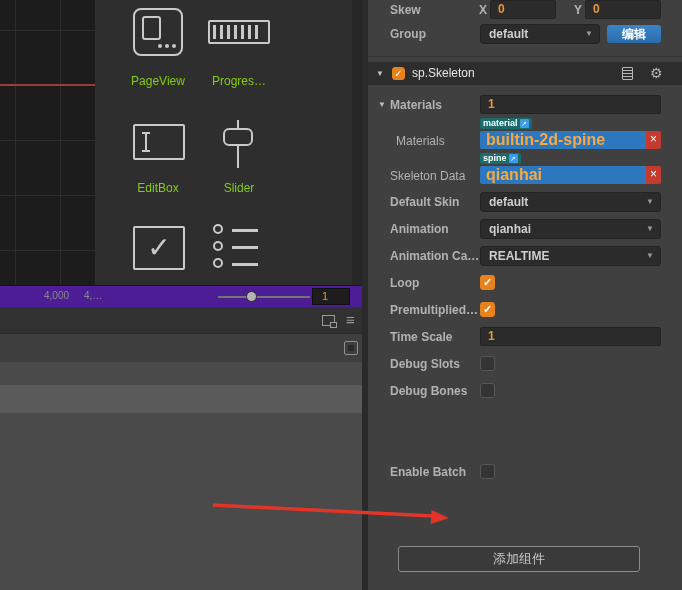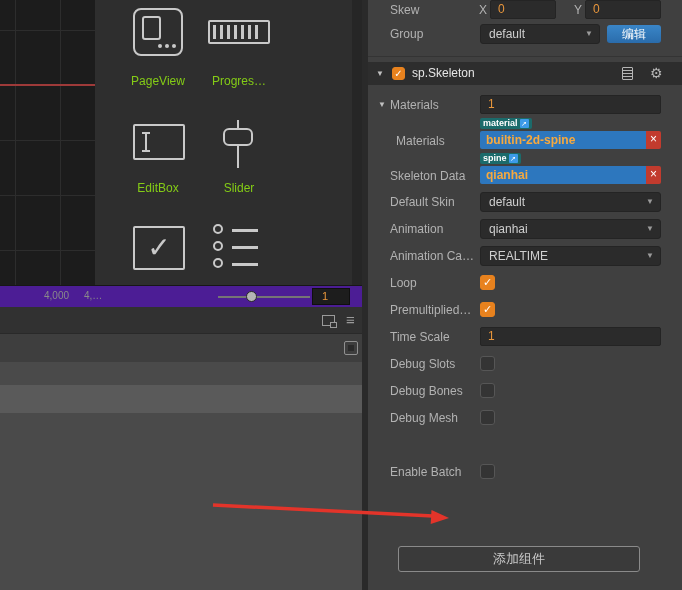--- a/index.html
+++ b/index.html
@@ -56,21 +56,21 @@
   .panel-cb-ico{position:absolute;left:344px;top:7px;width:14px;height:14px;border:1px solid #909090;border-radius:2px;}
   .panel-cb-ico i{position:absolute;left:3px;top:3px;width:6px;height:6px;background:#2b2b2b;}
 
   #lowerarea{position:absolute;left:0;top:362px;width:362px;height:228px;background:#4a4a4a;}
   #lowerarea .band{position:absolute;left:0;top:23px;width:362px;height:28px;background:#5a5a5a;}
 
   #divider{position:absolute;left:362px;top:0;width:6px;height:590px;background:#2a2a2a;}
 
   
   #inspector{position:absolute;left:368px;top:0;width:314px;height:590px;background:#404040;overflow:hidden;}
-  .irow{position:absolute;left:0;width:314px;height:20px;}
+  .irow{position:absolute;left:0;width:314px;height:20px;font-weight:bold;}
   .ilabel{position:absolute;left:22px;top:0;color:#b2b2b2;font-size:12px;line-height:20px;white-space:nowrap;}
   .tri{position:absolute;color:#c0c0c0;font-size:8px;line-height:20px;}
   .numbox{position:absolute;background:#2b2b2b;border:1px solid #242424;border-radius:2px;color:#e8963c;font-size:12px;line-height:17px;padding-left:7px;height:19px;}
   .drop{position:absolute;left:112px;top:0;width:181px;height:20px;background:#2b2b2b;border:1px solid #242424;border-radius:3px;color:#cfcfcf;font-size:12px;line-height:18px;padding-left:8px;}
   .drop .arr{position:absolute;right:6px;top:0;font-size:8px;color:#9a9a9a;line-height:18px;}
   .cb{position:absolute;left:112px;top:2px;width:15px;height:15px;background:#343434;border:1px solid #565656;border-radius:3px;color:#fff;font-size:11px;line-height:13px;text-align:center;}
   .cb.on{background:#e8821e;border-color:#e8821e;}
 
   #comp-header{position:absolute;left:0;top:62px;width:314px;height:23px;background:#2d2d2d;}
   #comp-header .tri{left:8px;line-height:23px;}
@@ -78,21 +78,21 @@
   #comp-header .cname{position:absolute;left:44px;top:0;color:#e6e6e6;font-size:12px;line-height:23px;}
   .doc-ico{position:absolute;left:254px;top:5px;width:11px;height:13px;border:1px solid #b5b5b5;border-radius:1px;background:repeating-linear-gradient(#2d2d2d 0 2px,#b5b5b5 2px 3px);}
   .gear-ico{position:absolute;left:282px;top:1px;color:#b5b5b5;font-size:14px;line-height:21px;}
 
   .divline{position:absolute;left:0;width:314px;height:1px;background:#343434;}
 
   .assetblock{position:absolute;left:0;width:314px;height:33px;}
   .tag{position:absolute;left:112px;top:0;display:inline-flex;align-items:center;gap:2px;background:#1b6b6b;color:#fff;font-size:9px;line-height:11px;padding:0 3px;border-radius:2px;font-weight:bold;}
   .link-ico{display:inline-block;width:9px;height:9px;background:#3d9be9;color:#fff;font-size:7px;line-height:9px;text-align:center;border-radius:1px;font-weight:normal;}
   .assetfield{position:absolute;left:112px;top:13px;width:181px;height:18px;display:flex;}
-  .asset-val{flex:1;background:#2d77be;color:#f7a93e;font-size:12px;line-height:18px;padding-left:6px;border-radius:2px 0 0 2px;font-weight:bold;overflow:hidden;white-space:nowrap;}
+  .asset-val{flex:1;background:#2d77be;color:#f7a93e;font-size:16px;line-height:18px;padding-left:6px;border-radius:2px 0 0 2px;font-weight:bold;overflow:hidden;white-space:nowrap;}
   .x-btn{width:15px;background:#c23b2e;color:#fff;font-size:12px;line-height:17px;text-align:center;border-radius:0 2px 2px 0;}
 
   .edit-btn{position:absolute;left:239px;top:1px;width:54px;height:18px;background:linear-gradient(#3a86c8,#2a6cab);border-radius:3px;color:#fff;font-size:12px;line-height:18px;text-align:center;}
   .gen-btn{position:absolute;left:22px;top:500px;width:258px;height:27px;background:linear-gradient(#3e8ed2,#2a6cab);border:1px solid #e8a33d;border-radius:3px;color:#fff;font-size:13px;line-height:24px;text-align:center;}
   .add-btn{position:absolute;left:30px;top:546px;width:242px;height:26px;background:#3a3a3a;border:1px solid #8a8a8a;border-radius:3px;color:#c8c8c8;font-size:13px;line-height:24px;text-align:center;}
 
   #arrow-svg{position:absolute;left:0;top:0;width:682px;height:590px;pointer-events:none;z-index:60;}
 </style>
 </head>
 <body>
@@ -289,24 +289,20 @@
     <div class="irow" style="top:354px;">
       <div class="ilabel">Debug Slots</div>
       <div class="cb"></div>
     </div>
 
     <div class="irow" style="top:381px;">
       <div class="ilabel">Debug Bones</div>
       <div class="cb"></div>
     </div>
 
-    <div class="irow" style="top:408px;">
-      <div class="ilabel">Debug Mesh</div>
-      <div class="cb"></div>
-    </div>
 
 
     <div class="irow" style="top:462px;">
       <div class="ilabel">Enable Batch</div>
       <div class="cb"></div>
     </div>
 
 
     <div class="add-btn">添加组件</div>
   </div>

